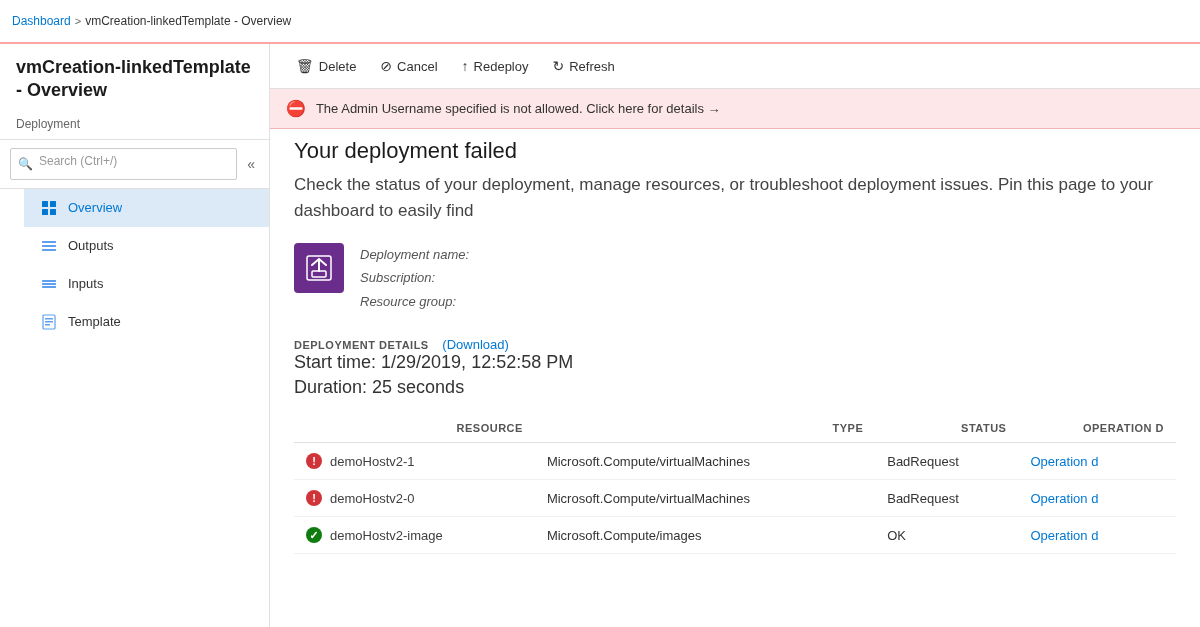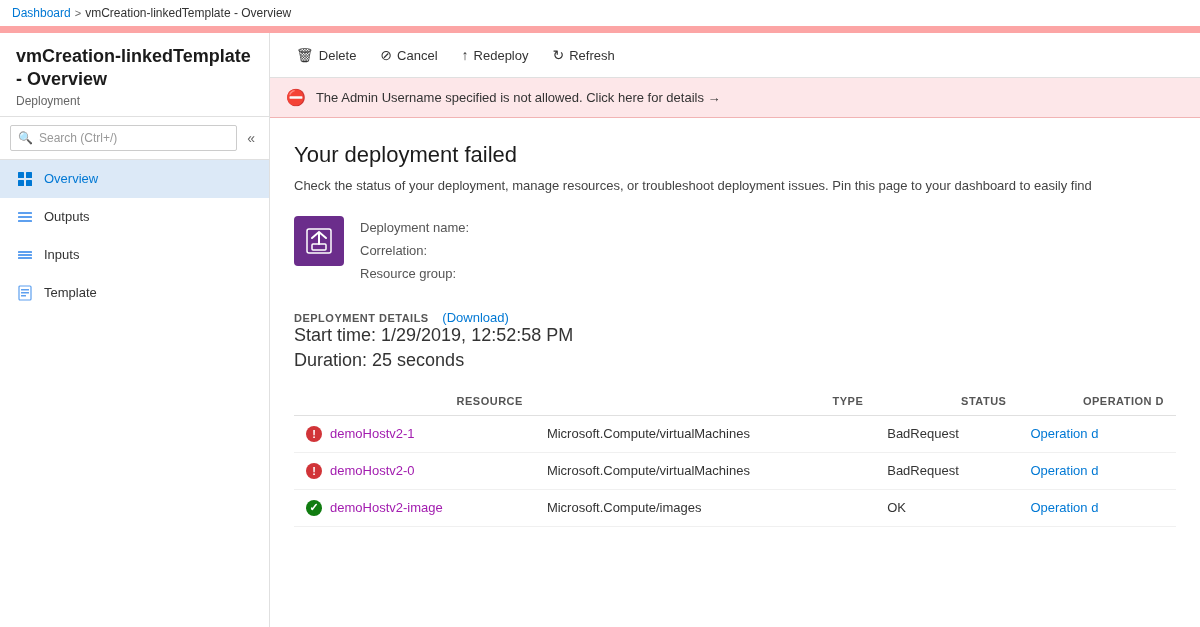--- a/index.html
+++ b/index.html
@@ -1,81 +1,81 @@
 <!DOCTYPE html>
 <html><head>
   <meta charset="utf-8">
   <style>
     * { box-sizing: border-box; margin: 0; padding: 0; }
     body { font-family: 'Segoe UI', Arial, sans-serif; font-size: 13px; color: #333; background: #fff; overflow: hidden; }
     
     .app-container { display: flex; flex-direction: column; height: 627px; width: 1200px; }
     
     
-    .breadcrumb { display: flex; align-items: center; padding: 6px 12px; font-size: 12px; color: #0078d4; background: #fff; border-bottom: 7px solid #fca5a5; }
+    .breadcrumb { display: flex; align-items: center; padding: 14px 12px; font-size: 12px; color: #0078d4; background: #fff; border-bottom: 2px solid #fca5a5; }
     .breadcrumb-link { color: #0078d4; cursor: pointer; text-decoration: none; }
     .breadcrumb-separator { color: #666; margin: 0 4px; font-size: 11px; }
     .breadcrumb-current { color: #333; }
 
     
     .main-layout { display: flex; flex: 1; overflow: hidden; }
 
     
     .sidebar { width: 270px; min-width: 270px; background: #fff; border-right: 1px solid #e0e0e0; display: flex; flex-direction: column; }
     
     .page-header { padding: 12px 16px 8px; border-bottom: 1px solid #e0e0e0; }
     .page-title { font-size: 18px; font-weight: 600; color: #1b1b1b; line-height: 1.3; }
-    .page-subtitle { font-size: 12px; color: #666; margin-top: 2px; }
+    .page-subtitle { font-size: 12px; color: #666; margin-top: 14px; }
 
     .search-container { padding: 8px 10px; border-bottom: 1px solid #e0e0e0; position: relative; display: flex; align-items: center; }
-    .search-input { width: 100%; border: 1px solid #ccc; border-radius: 2px; padding: 5px 8px 5px 28px; font-size: 12px; color: #333; outline: none; }
+    .search-input { width: 100%; border: 1px solid #ccc; border-radius: 2px; padding: 5px 8px 11px 28px; font-size: 12px; color: #333; outline: none; }
     .search-input::placeholder { color: #999; }
     .search-icon-wrap { position: absolute; left: 18px; color: #666; font-size: 12px; }
     .collapse-btn { margin-left: 6px; background: none; border: none; cursor: pointer; color: #666; font-size: 14px; padding: 2px 4px; flex-shrink: 0; }
 
-    .nav-list { flex: 1; overflow-y: auto; }
+    .nav-list { flex: 1; overflow-y: auto; margin-left: 24px; }
     .nav-item { display: flex; align-items: center; padding: 10px 16px; cursor: pointer; font-size: 13px; color: #333; }
     .nav-item.active { background: #dce9f7; color: #0078d4; font-weight: 500; }
     .nav-item-icon { width: 18px; height: 18px; margin-right: 10px; display: flex; align-items: center; justify-content: center; flex-shrink: 0; }
     
     
     .content-area { flex: 1; overflow-y: auto; overflow-x: hidden; display: flex; flex-direction: column; }
 
     
     .toolbar { display: flex; align-items: center; padding: 8px 16px; border-bottom: 1px solid #e0e0e0; gap: 4px; }
     .toolbar-btn { display: flex; align-items: center; gap: 5px; padding: 6px 10px; background: none; border: none; cursor: pointer; font-size: 13px; color: #333; border-radius: 2px; }
     .toolbar-btn-icon { font-size: 14px; }
 
     
     .alert-banner { background: #fde7e9; display: flex; align-items: center; padding: 10px 16px; gap: 10px; border-bottom: 1px solid #f1b4b4; }
     .alert-icon { color: #d13438; font-size: 16px; flex-shrink: 0; }
     .alert-text { font-size: 13px; color: #333; }
 
     
-    .main-content { padding: 24px 24px 0; flex: 1; }
+    .main-content { padding: 9px 24px 0; flex: 1; }
     .deployment-title { font-size: 22px; font-weight: 300; color: #1b1b1b; margin-bottom: 8px; }
-    .deployment-desc { font-size: 13px; color: #444; margin-bottom: 20px; line-height: 1.5; }
+    .deployment-desc { font-size: 17px; color: #444; margin-bottom: 20px; line-height: 1.5; }
 
     
     .deployment-info { display: flex; align-items: flex-start; gap: 16px; margin-bottom: 24px; }
     .deployment-icon { width: 50px; height: 50px; background: #6b2d8b; border-radius: 4px; display: flex; align-items: center; justify-content: center; flex-shrink: 0; }
     .deployment-details { font-size: 13px; color: #333; line-height: 1.8; }
-    .deployment-label { color: #555; }
+    .deployment-label { color: #555; font-style: italic; }
 
     
     .details-section { margin-bottom: 16px; }
     .details-heading { font-size: 11px; font-weight: 600; color: #555; text-transform: uppercase; letter-spacing: 0.5px; margin-bottom: 8px; text-align: right; }
     .details-download { color: #0078d4; cursor: pointer; margin-left: 10px; font-size: 13px; font-weight: normal; text-transform: none; letter-spacing: 0; }
     .details-row { font-size: 18px; color: #333; margin-bottom: 4px; }
 
     
     .resource-table { width: 100%; border-collapse: collapse; margin-top: 16px; }
     .resource-table th { text-align: right; font-size: 11px; font-weight: 600; color: #555; text-transform: uppercase; letter-spacing: 0.5px; padding: 8px 12px; border-bottom: 1px solid #e0e0e0; }
     .resource-table td { padding: 10px 12px; font-size: 13px; border-bottom: 1px solid #f0f0f0; vertical-align: middle; }
-    .resource-link { color: #a21caf; text-decoration: none; cursor: pointer; }
+    .resource-link { color: #404040; text-decoration: none; cursor: pointer; }
     .operation-link { color: #0078d4; text-decoration: none; cursor: pointer; }
     .row-icon { display: inline-flex; align-items: center; justify-content: center; width: 16px; height: 16px; border-radius: 50%; font-size: 11px; font-weight: 700; color: white; flex-shrink: 0; }
     .row-icon.error { background: #d13438; }
     .row-icon.success { background: #107c10; }
     .table-row-cell-first { display: flex; align-items: center; gap: 8px; }
   </style>
 </head>
 <body>
 
 <div class="app-container">
@@ -179,21 +179,21 @@
         <div class="deployment-info">
           <div class="deployment-icon">
             <svg width="30" height="30" viewBox="0 0 30 30" fill="none">
               <rect x="3" y="3" width="24" height="24" rx="2" fill="none" stroke="white" stroke-width="1.5"></rect>
               <path d="M15 6 L15 18 M8 12 L15 6 L22 12" stroke="white" stroke-width="2" fill="none" stroke-linecap="round"></path>
               <rect x="8" y="18" width="14" height="6" rx="1" fill="none" stroke="white" stroke-width="1.5"></rect>
             </svg>
           </div>
           <div class="deployment-details">
             <div><span class="deployment-label">Deployment name:</span></div>
-            <div><span class="deployment-label">Correlation:</span></div>
+            <div><span class="deployment-label">Subscription:</span></div>
             <div><span class="deployment-label">Resource group:</span></div>
           </div>
         </div>
 
         <div class="details-section">
           <span class="details-heading">DEPLOYMENT DETAILS</span>
           <a class="details-download">(Download)</a>
           <div class="details-row">
             <span>Start time:</span>
             <span> <span>1/29/2019, 12:52:58 PM</span></span>

